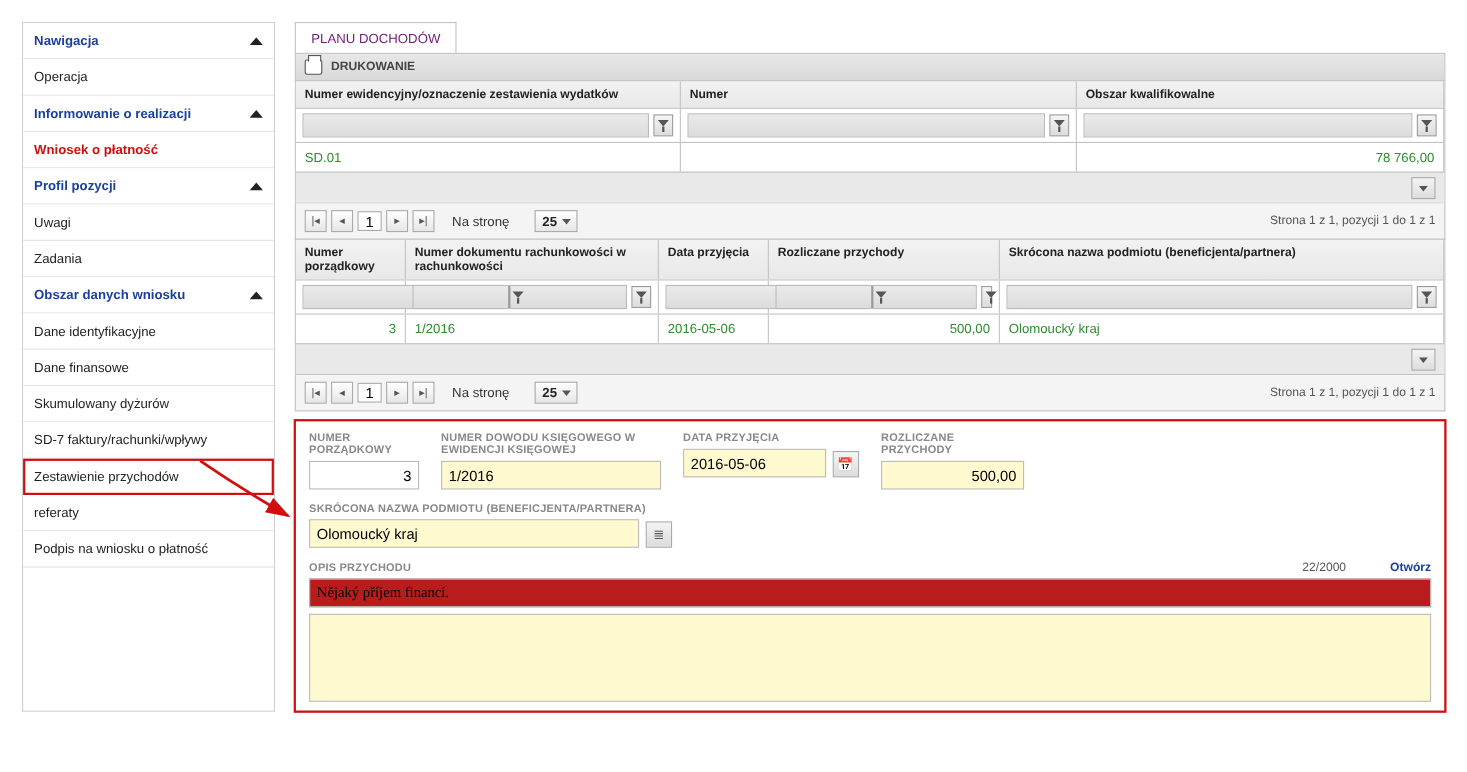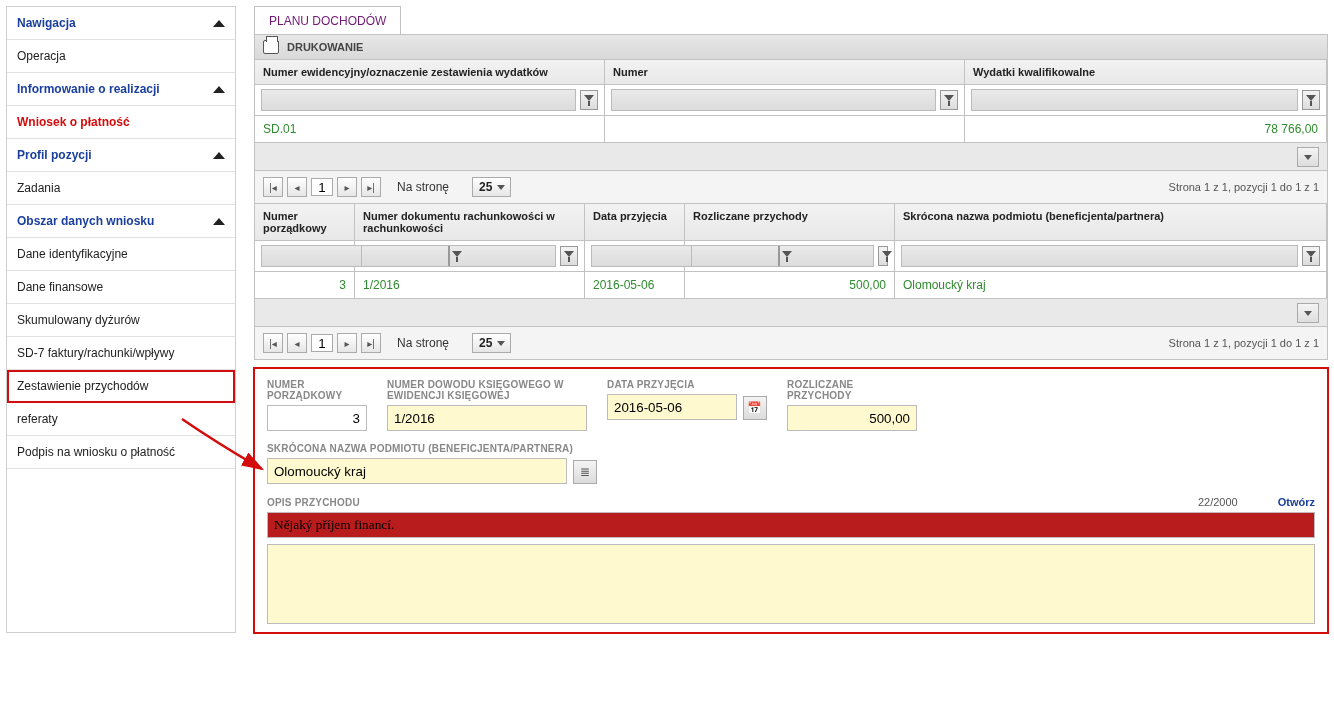--- a/index.html
+++ b/index.html
@@ -7,21 +7,21 @@
     margin: 0;
     font-family: Arial, sans-serif;
     font-size: 12px;
     background: #fff;
     color: #222;
   }
   .wrap {
     display: flex;
     width: 1334px;
     gap: 18px;
-    padding: 6px;
+    padding: 20px;
   }
   
   .sidebar {
     width: 230px;
     border: 1px solid #cfcfcf;
   }
   .nav-item {
     padding: 9px 10px;
     border-bottom: 1px solid #e2e2e2;
     display: flex;
@@ -248,20 +248,21 @@
     <div class="nav-item header">
       <span>Informowanie o realizacji</span>
       <span class="chev-up"></span>
     </div>
     <div class="nav-item sub active-red">Wniosek o płatność</div>
 
     <div class="nav-item header">
       <span>Profil pozycji</span>
       <span class="chev-up"></span>
     </div>
+    <div class="nav-item sub">Uwagi</div>
     <div class="nav-item sub">Zadania</div>
 
     <div class="nav-item header">
       <span>Obszar danych wniosku</span>
       <span class="chev-up"></span>
     </div>
     <div class="nav-item sub">Dane identyfikacyjne</div>
     <div class="nav-item sub">Dane finansowe</div>
     <div class="nav-item sub">Skumulowany dyżurów</div>
     <div class="nav-item sub">SD-7 faktury/rachunki/wpływy</div>
@@ -285,21 +286,21 @@
     <div class="toolbar">
       <span class="print-icon"></span>
       <span class="toolbar-label">DRUKOWANIE</span>
     </div>
 
     
     <div class="grid grid1">
       <div class="grid-head">
         <div class="gh-cell">Numer ewidencyjny/oznaczenie zestawienia wydatków</div>
         <div class="gh-cell">Numer</div>
-        <div class="gh-cell">Wydatki kwalifikowalne</div>
+        <div class="gh-cell">Obszar kwalifikowalne</div>
       </div>
       <div class="grid-filter">
         <div class="gf-cell">
             <input style="">
             <span class="filter-btn"></span>
           </div>
         <div class="gf-cell">
             <input style="">
             <span class="filter-btn"></span>
           </div>

